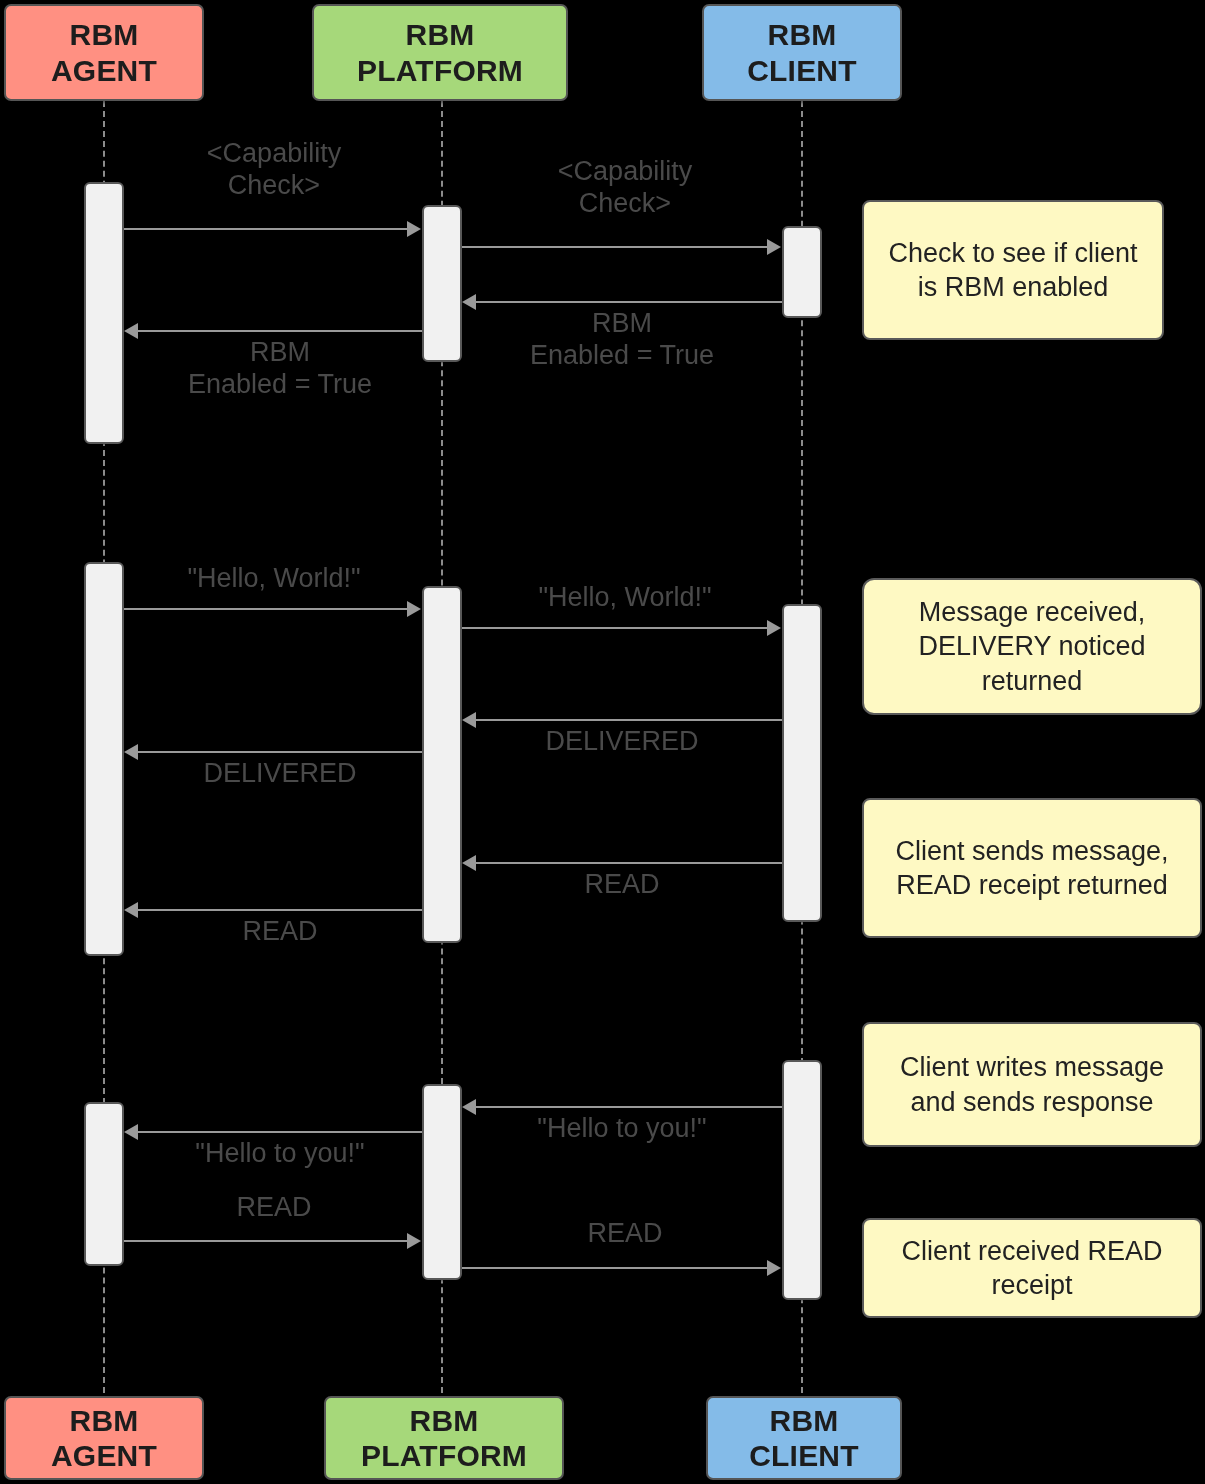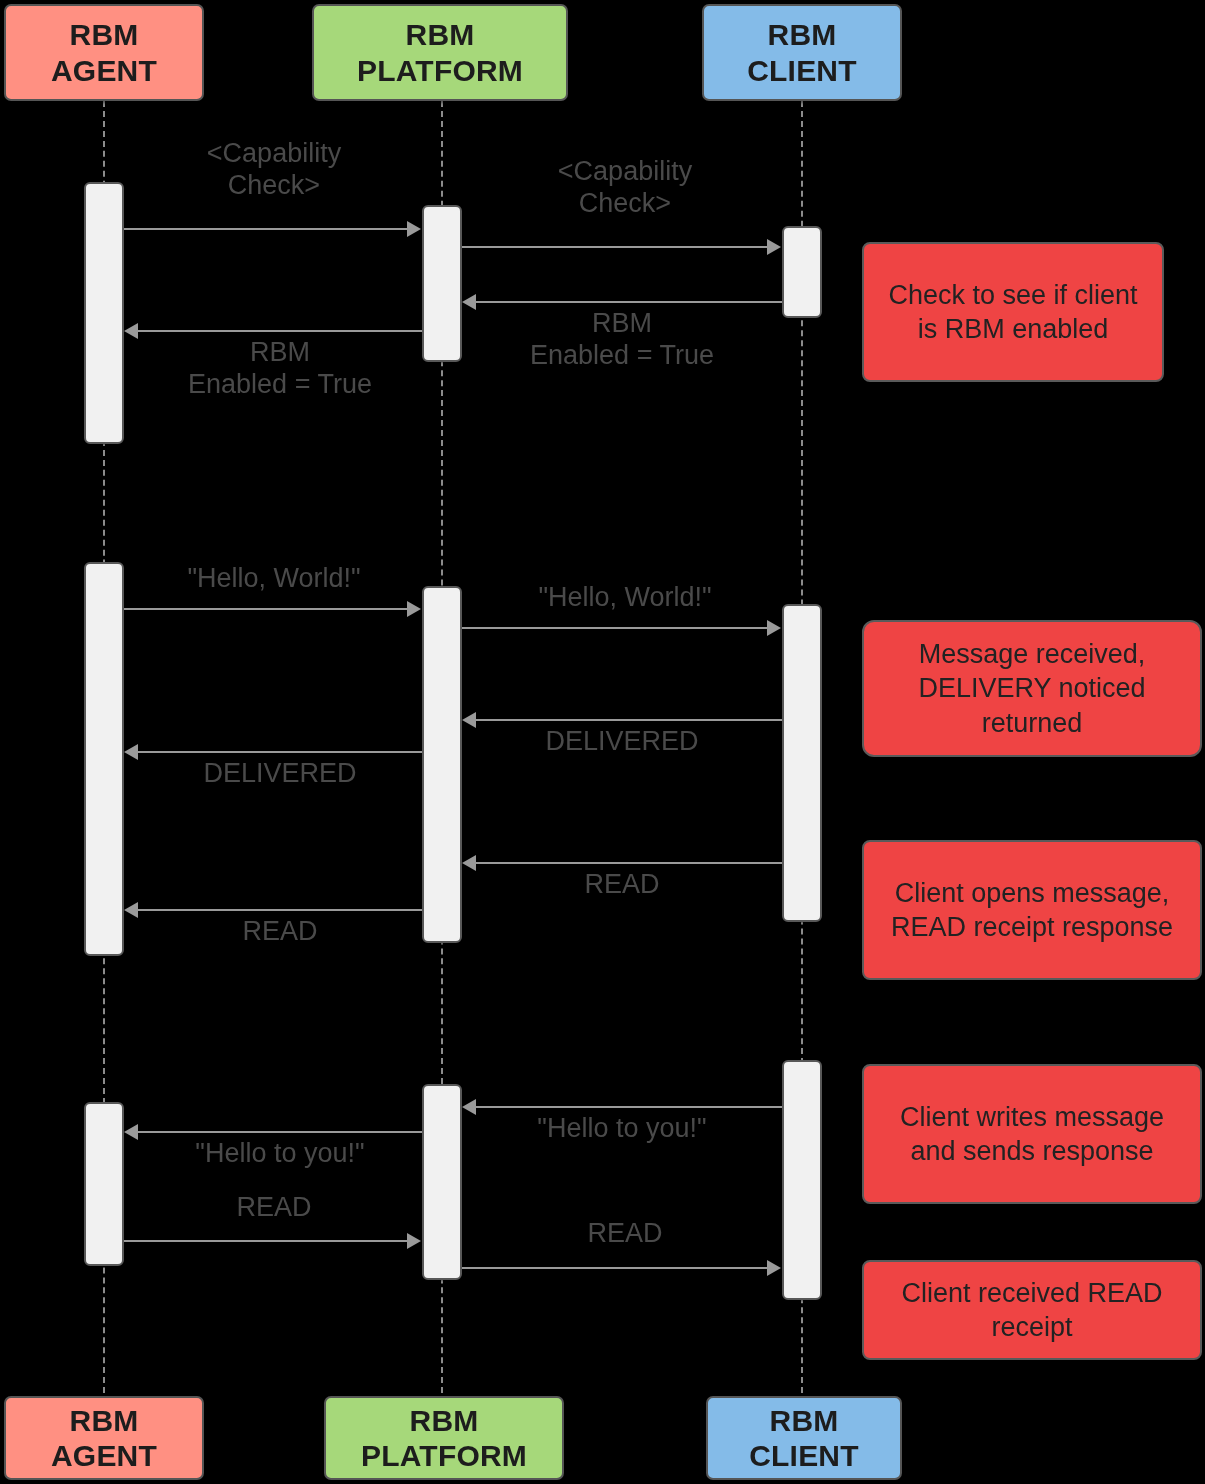--- a/index.html
+++ b/index.html
@@ -78,33 +78,32 @@
     font-size: 27px;
     line-height: 1.18;
     text-align: center;
     white-space: pre-line;
   }
 
   
   .note {
     position: absolute;
     box-sizing: border-box;
-    background: #ef4444;
+    background: #fef9c3;
     border: 2px solid #5a5a5a;
     border-radius: 8px;
     display: flex;
     align-items: center;
     justify-content: center;
     text-align: center;
     color: #222222;
     font-size: 27px;
     line-height: 1.26;
     padding: 6px 14px;
     box-shadow: 2px 2px 3px rgba(0,0,0,0.4);
-    margin-top: 42px;
   }
 </style>
 </head>
 <body>
 
 <div id="canvas">
 
   <div class="lifeline" style="left:103px; top:101px; height:1312px;"></div>
   <div class="lifeline" style="left:441px; top:101px; height:1312px;"></div>
   <div class="lifeline" style="left:801px; top:101px; height:1312px;"></div>
@@ -184,21 +183,21 @@
   <div class="msg-line" style="left:476px; top:862px; width:306px;"></div>
   <div class="arrow-head left" style="left:462px; top:855px;"></div>
   <div class="msg-label" style="left:482px; top:869px; width:280px;">READ</div>
 
   <div class="msg-line" style="left:138px; top:909px; width:284px;"></div>
   <div class="arrow-head left" style="left:124px; top:902px;"></div>
   <div class="msg-label" style="left:140px; top:916px; width:280px;">READ</div>
 
   <div class="note" style="left:862px; top:578px; width:340px; height:137px;border-radius:12px;">Message received, DELIVERY noticed returned</div>
 
-  <div class="note" style="left:862px; top:798px; width:340px; height:140px;">Client opens message, READ receipt response</div>
+  <div class="note" style="left:862px; top:798px; width:340px; height:140px;">Client sends message, READ receipt returned</div>
 
   <div class="activation" style="left:84px; top:1102px; height:164px;"></div>
   <div class="activation" style="left:422px; top:1084px; height:196px;"></div>
   <div class="activation" style="left:782px; top:1060px; height:240px;"></div>
 
   <div class="msg-line" style="left:476px; top:1106px; width:306px;"></div>
   <div class="arrow-head left" style="left:462px; top:1099px;"></div>
   <div class="msg-label" style="left:482px; top:1113px; width:280px;">"Hello to you!"</div>
 
   <div class="msg-line" style="left:138px; top:1131px; width:284px;"></div>
@@ -206,17 +205,17 @@
   <div class="msg-label" style="left:140px; top:1138px; width:280px;">"Hello to you!"</div>
 
   <div class="msg-line" style="left:124px; top:1240px; width:284px;"></div>
   <div class="arrow-head right" style="left:407px; top:1233px;"></div>
   <div class="msg-label" style="left:134px; top:1192px; width:280px;">READ</div>
 
   <div class="msg-line" style="left:462px; top:1267px; width:306px;"></div>
   <div class="arrow-head right" style="left:767px; top:1260px;"></div>
   <div class="msg-label" style="left:485px; top:1218px; width:280px;">READ</div>
 
-  <div class="note" style="left:862px; top:1022px; width:340px; height:140px;">Client writes message and sends response</div>
+  <div class="note" style="left:862px; top:1022px; width:340px; height:125px;">Client writes message and sends response</div>
 
   <div class="note" style="left:862px; top:1218px; width:340px; height:100px;">Client received READ receipt</div>
 
 </div>
 
 </body></html>

